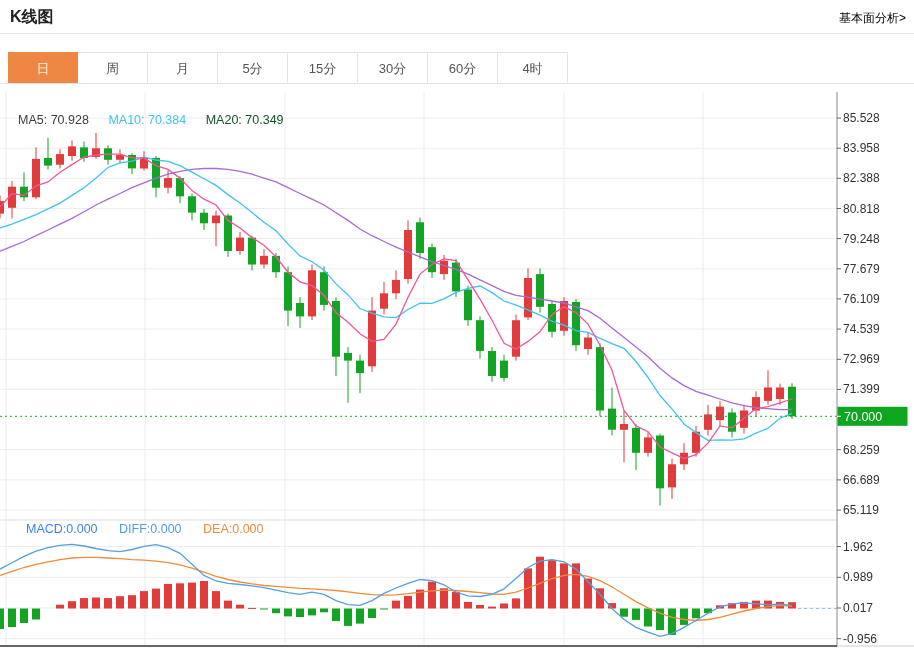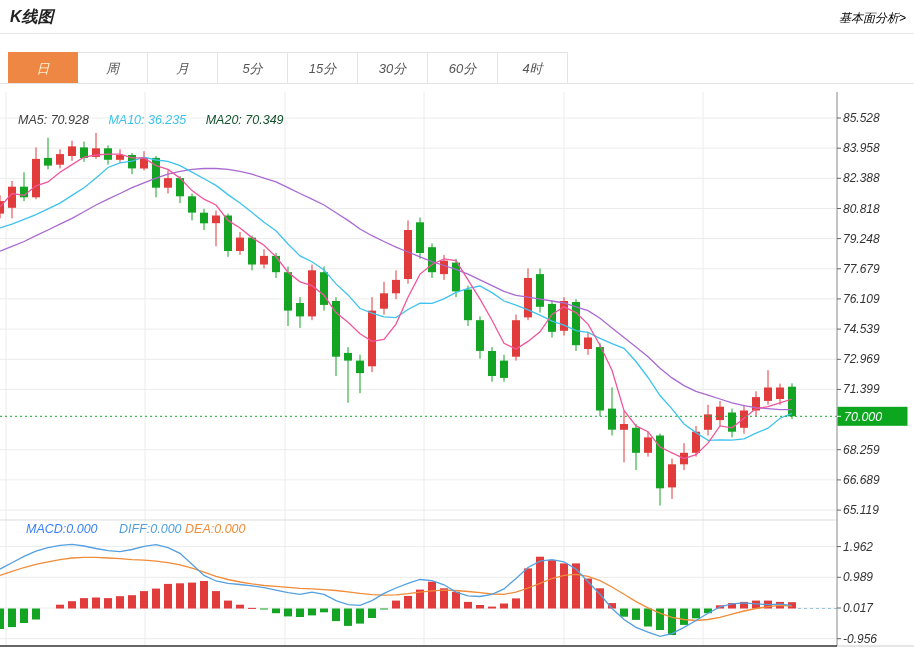--- a/index.html
+++ b/index.html
@@ -1,38 +1,38 @@
 <!DOCTYPE html>
 <html><head>
 <meta charset="utf-8">
 <style>
   html,body{margin:0;padding:0;width:914px;height:651px;overflow:hidden;background:#fff;
     font-family:"Liberation Sans","DejaVu Sans",sans-serif;}
-  .page{position:relative;width:914px;height:651px;font-style:italic;}
+  .page{position:relative;width:914px;height:651px;}
   .page-header{position:absolute;left:0;top:0;width:914px;height:33px;border-bottom:1px solid #e8e8e8;}
   .page-title{position:absolute;left:10px;top:7px;font-size:16px;font-weight:bold;color:#222;}
   .fund-link{position:absolute;right:8px;top:10px;font-size:12px;color:#000000;cursor:pointer;text-decoration:none;}
   .tabbar{position:absolute;left:8px;top:52px;height:32px;display:flex;}
   .tab{width:70px;height:32px;line-height:32px;text-align:center;font-size:13px;color:#555;
     background:#fff;border:1px solid #e4e4e4;border-left:none;box-sizing:border-box;cursor:pointer;}
   .tab:first-child{border-left:1px solid #e4e4e4;}
   .tab.active{background:#ee8743;color:#fdf3dc;border-color:#ee8743;}
   .tabbar-baseline{position:absolute;left:0;top:83px;width:914px;height:1px;background:#e4e4e4;}
   .chart-wrap{position:absolute;left:0;top:84px;width:914px;height:567px;}
   #chart-svg{position:absolute;left:0;top:0;}
   .ohlc-row{position:absolute;left:18px;top:12px;font-size:12.5px;white-space:nowrap;}
   .ohlc-row .lbl{color:#555;}
   .ohlc-row .val{color:#1ba53c;margin-right:14px;}
   .ma-row{position:absolute;left:18px;top:29px;font-size:12.5px;white-space:nowrap;}
   .ma5{color:#404040;margin-right:16px;}
   .ma10{color:#3fc3ee;margin-right:16px;}
   .ma20{color:#14532d;}
   .macd-row{position:absolute;left:26px;top:438px;font-size:12.5px;white-space:nowrap;}
   .macd-v{color:#3b82f6;margin-right:18px;}
-  .diff-v{color:#4f9ee0;}
+  .diff-v{color:#4f9ee0;margin-right:18px;}
   .dea-v{color:#f08c3a;}
 </style>
 </head>
 <body>
 
 <div class="page">
 
   <div class="page-header">
     <div class="page-title">K线图</div>
     <a class="fund-link">基本面分析&gt;</a>
@@ -340,21 +340,21 @@
         <line x1="837" x2="841" y1="554.7" y2="554.7" stroke="#666"></line>
         <text x="843" y="558.7" font-size="12" fill="#333333">-0.956</text>
         <rect x="837.5" y="322.8" width="70" height="19" fill="#0ca61f"></rect>
         <line x1="837" x2="841" y1="332.3" y2="332.3" stroke="#fff"></line>
         <text x="844" y="336.8" font-size="12.5" fill="#fff">70.000</text>
       </svg>
 
 
     <div class="ma-row">
       <span class="ma5">MA5: 70.928</span>
-      <span class="ma10">MA10: 36.235</span>
+      <span class="ma10">MA10: 70.384</span>
       <span class="ma20">MA20: 70.349</span>
     </div>
 
     <div class="macd-row">
       <span class="macd-v">MACD:0.000</span>
       <span class="diff-v">DIFF:0.000</span>
       <span class="dea-v">DEA:0.000</span>
     </div>
   </div>
 

